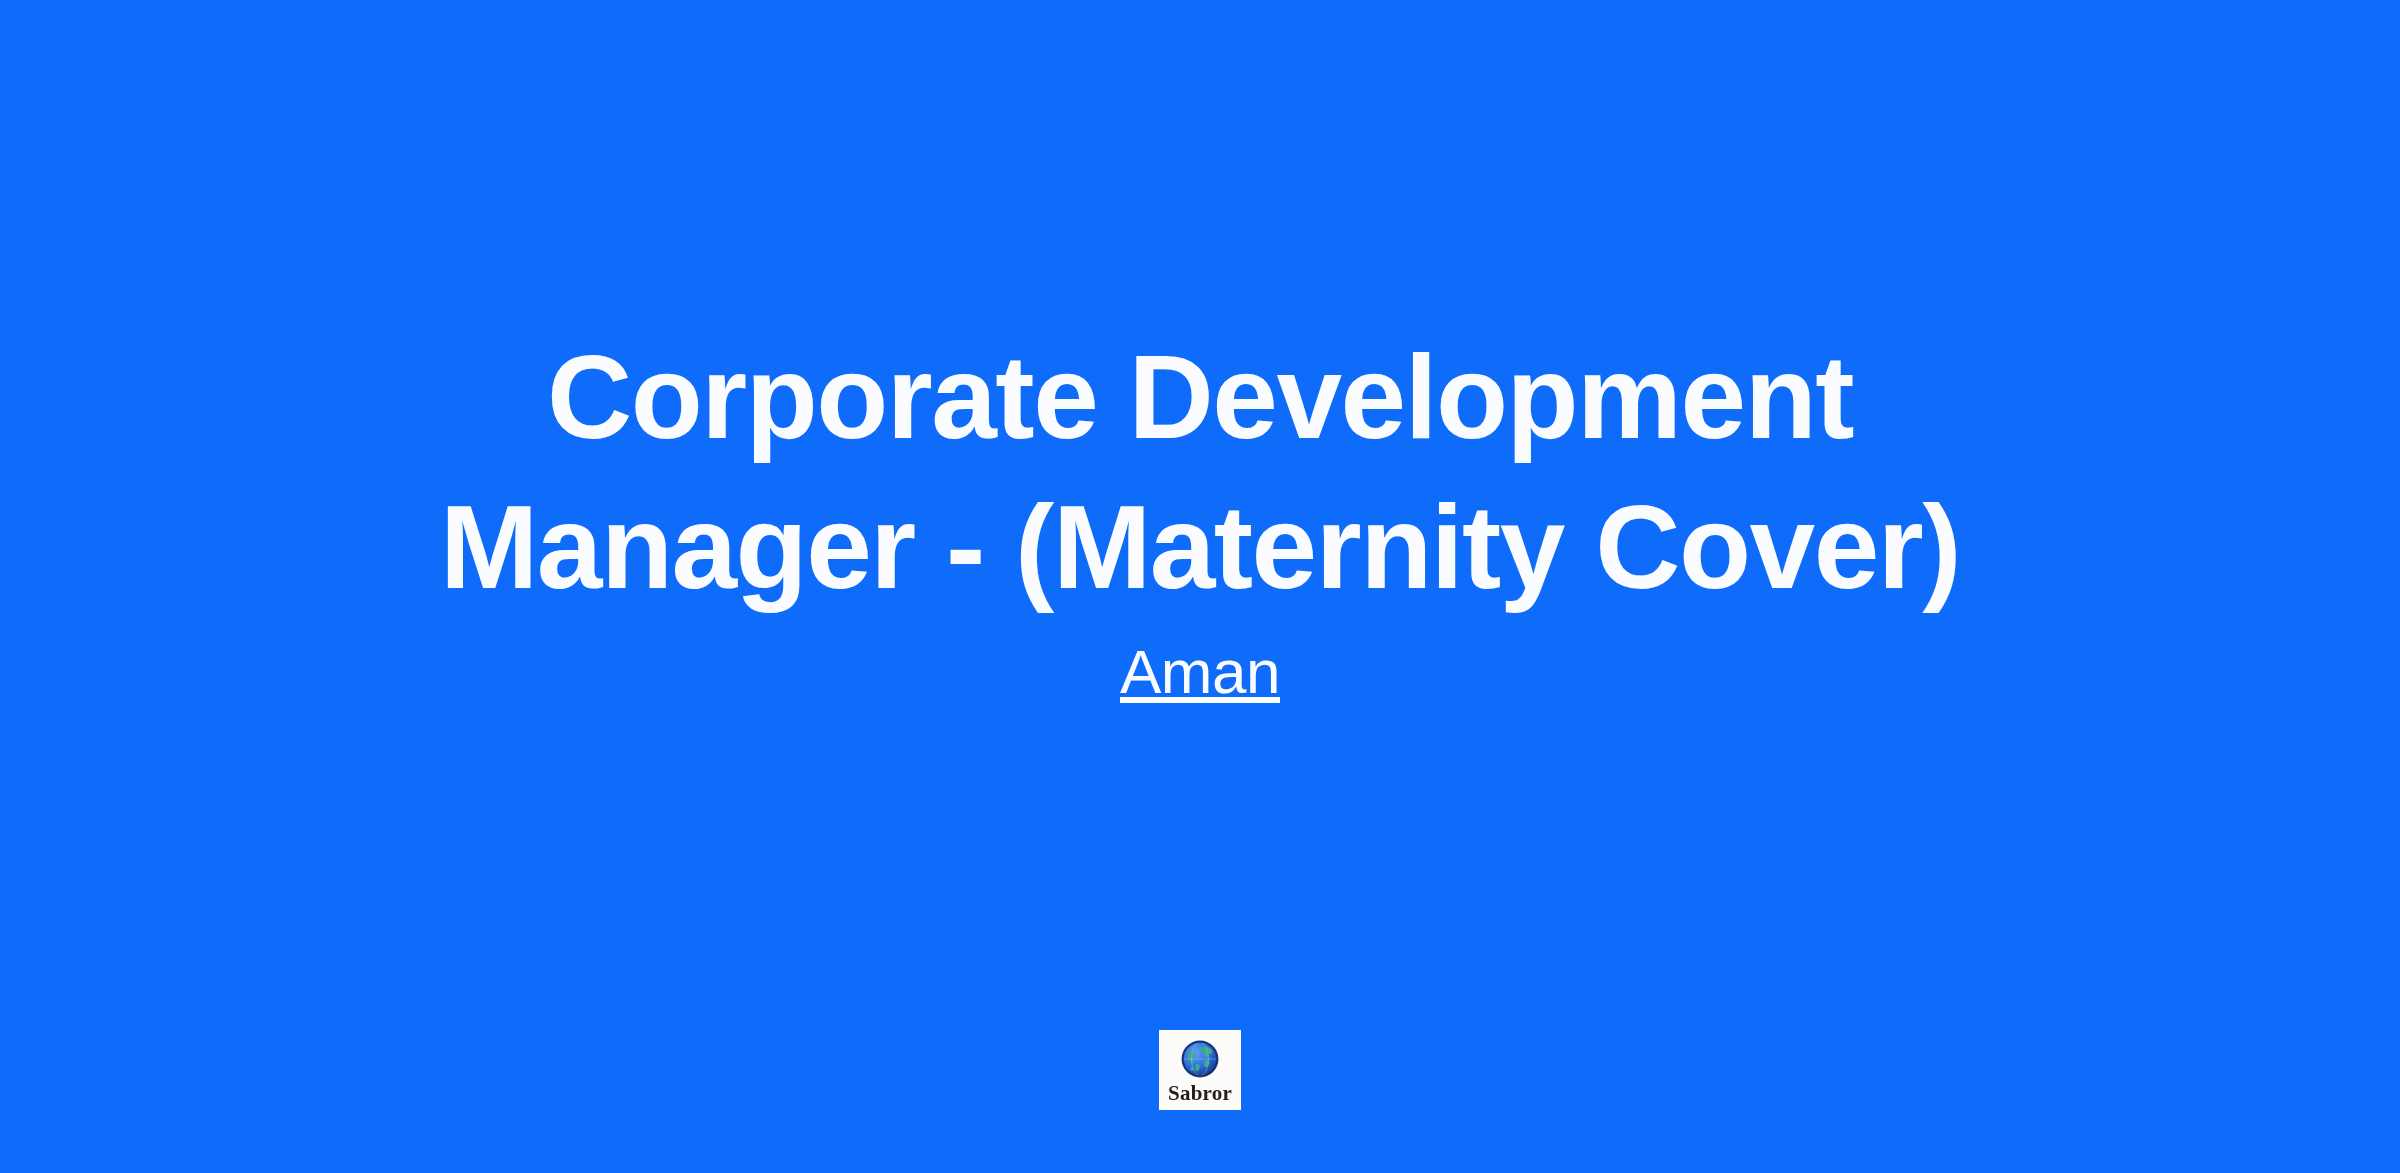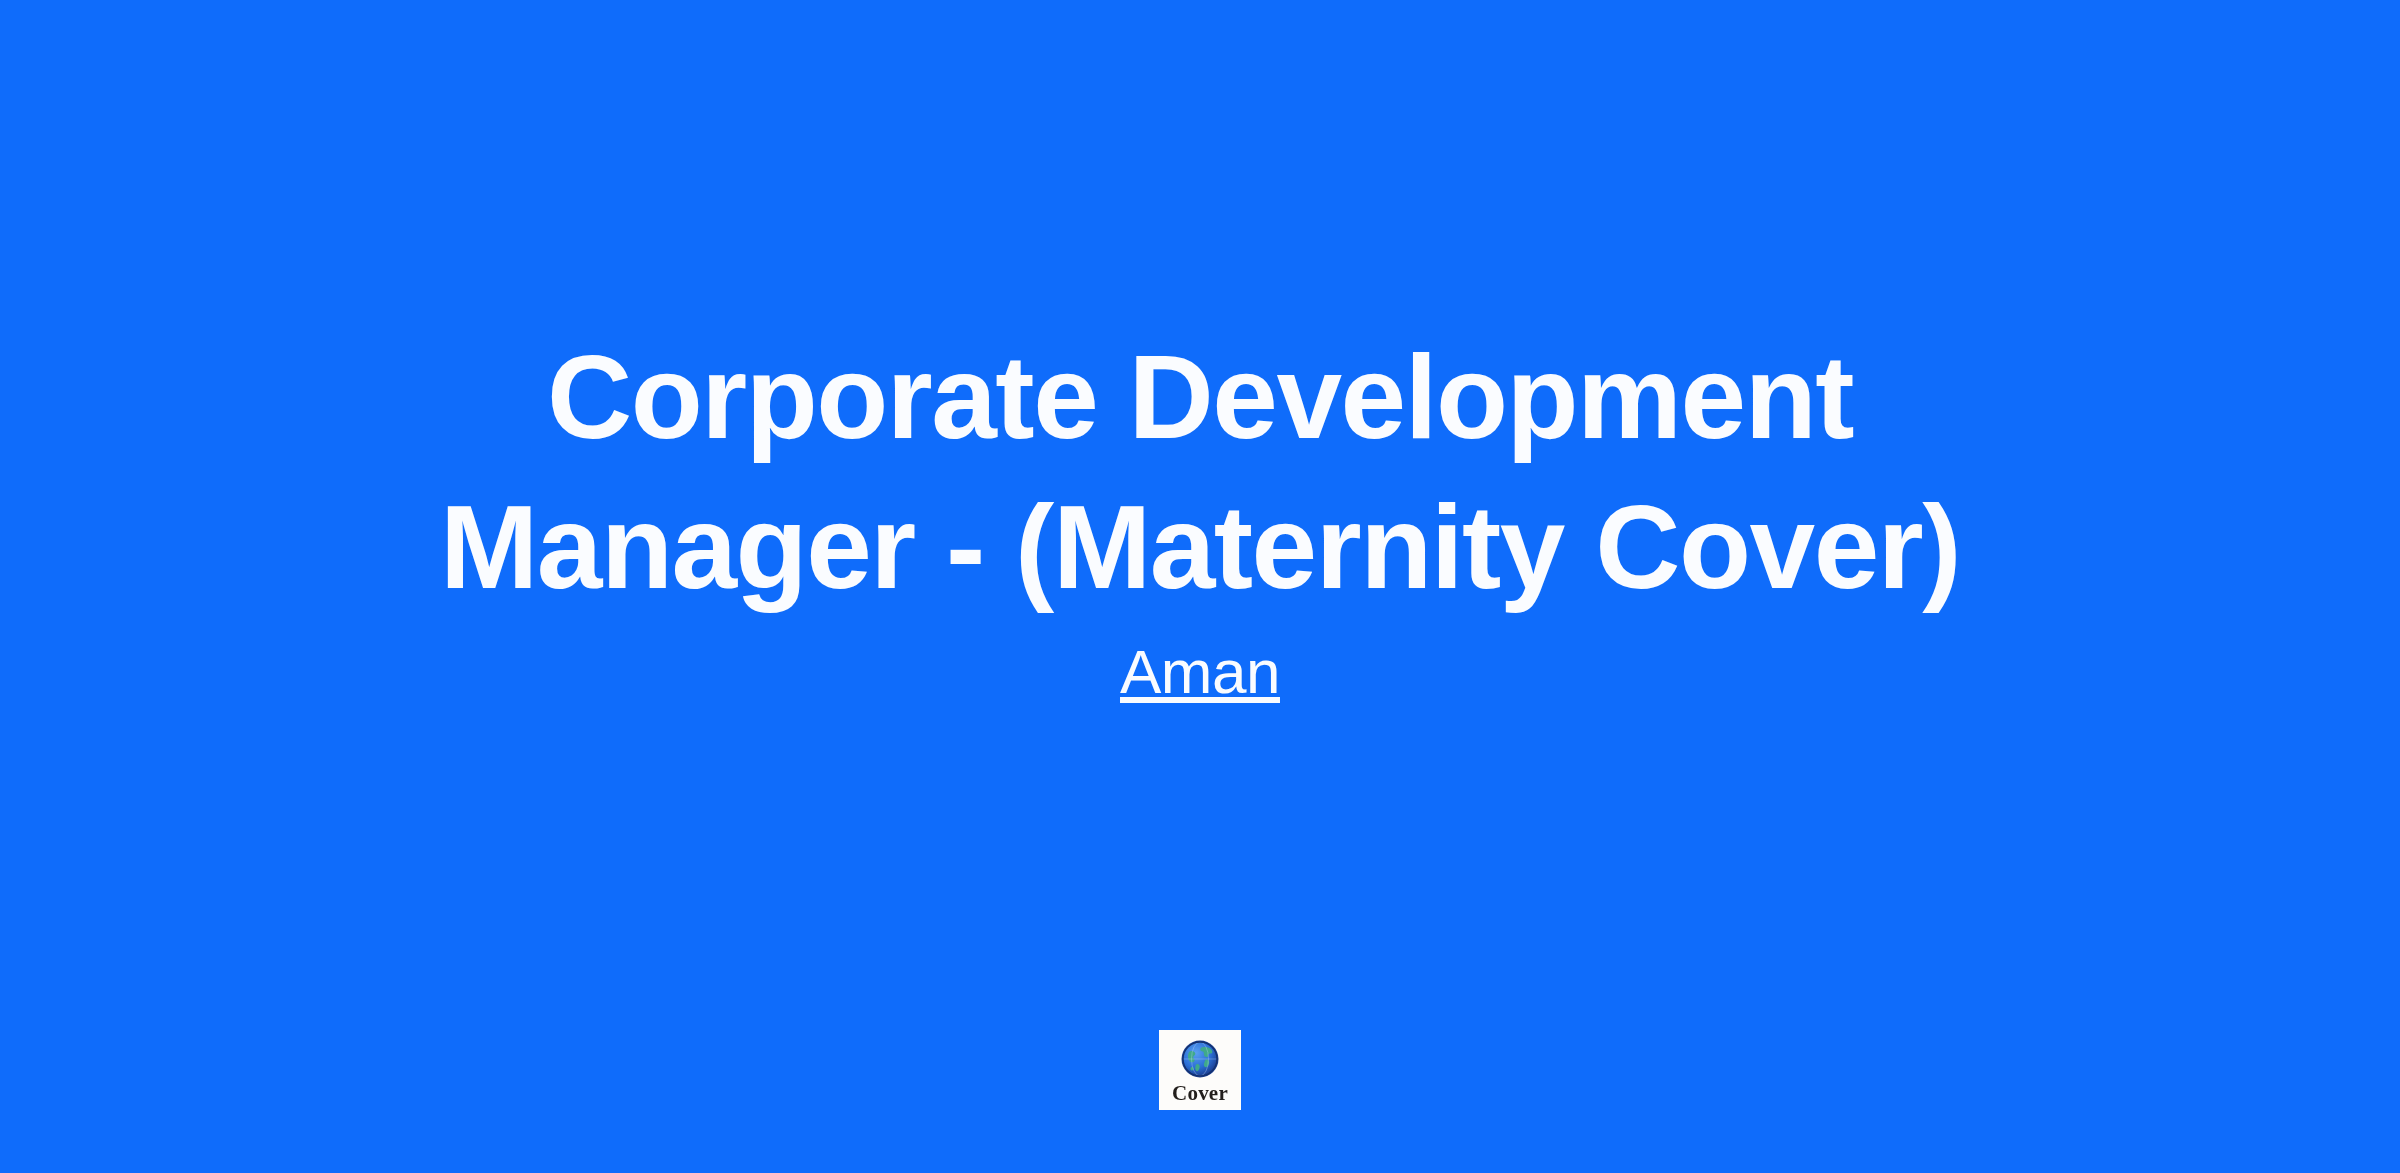--- a/index.html
+++ b/index.html
@@ -136,17 +136,17 @@
           <path d="M24.6 10.3c2.3-.7 4.7-.3 6.8.8 1.5.8 2.6 2 2.9 3.6.2 1.3-.8 2-1.9 1.8-1.4-.3-2.3.6-2.2 1.9.1 1.4-1.1 2.1-2.3 1.7-1.5-.5-2.2-2-2-3.5.2-1.4-.6-2.3-1.9-2.4-1.3-.1-1.9-1.1-1.6-2.3.2-.8.8-1.3 2.2-1.6z" fill="#3FA98B"></path>
           <path d="M27.8 22.4c1.6-.3 3 .8 3.3 2.4.3 1.7-.5 3.4-1.7 4.6-.9.9-2.2 1-2.9.1-.8-1-.7-2.4-.3-3.6.4-1.3 1-3.2 1.6-3.5z" fill="#3FA98B"></path>
           <path d="M13.2 30.2c1-.4 2 .1 2.3 1.1.2.8-.2 1.6-.9 2-.8.4-1.7.1-2-.7-.3-.9 0-2 .6-2.4z" fill="#3FA98B"></path>
 
           <ellipse cx="22" cy="22" rx="8.5" ry="17" fill="none" stroke="#BBD6F7" stroke-opacity="0.45" stroke-width="0.8"></ellipse>
           <line x1="5" y1="22" x2="39" y2="22" stroke="#BBD6F7" stroke-opacity="0.45" stroke-width="0.8"></line>
           <circle cx="22" cy="22" r="17" fill="none" stroke="#13306E" stroke-width="1.4"></circle>
         </svg>
       </span>
 
-      <span class="logo-wordmark">Cover</span>
+      <span class="logo-wordmark">Sabror</span>
     </div>
   </div>
 
 </div>
 
 </body></html>

